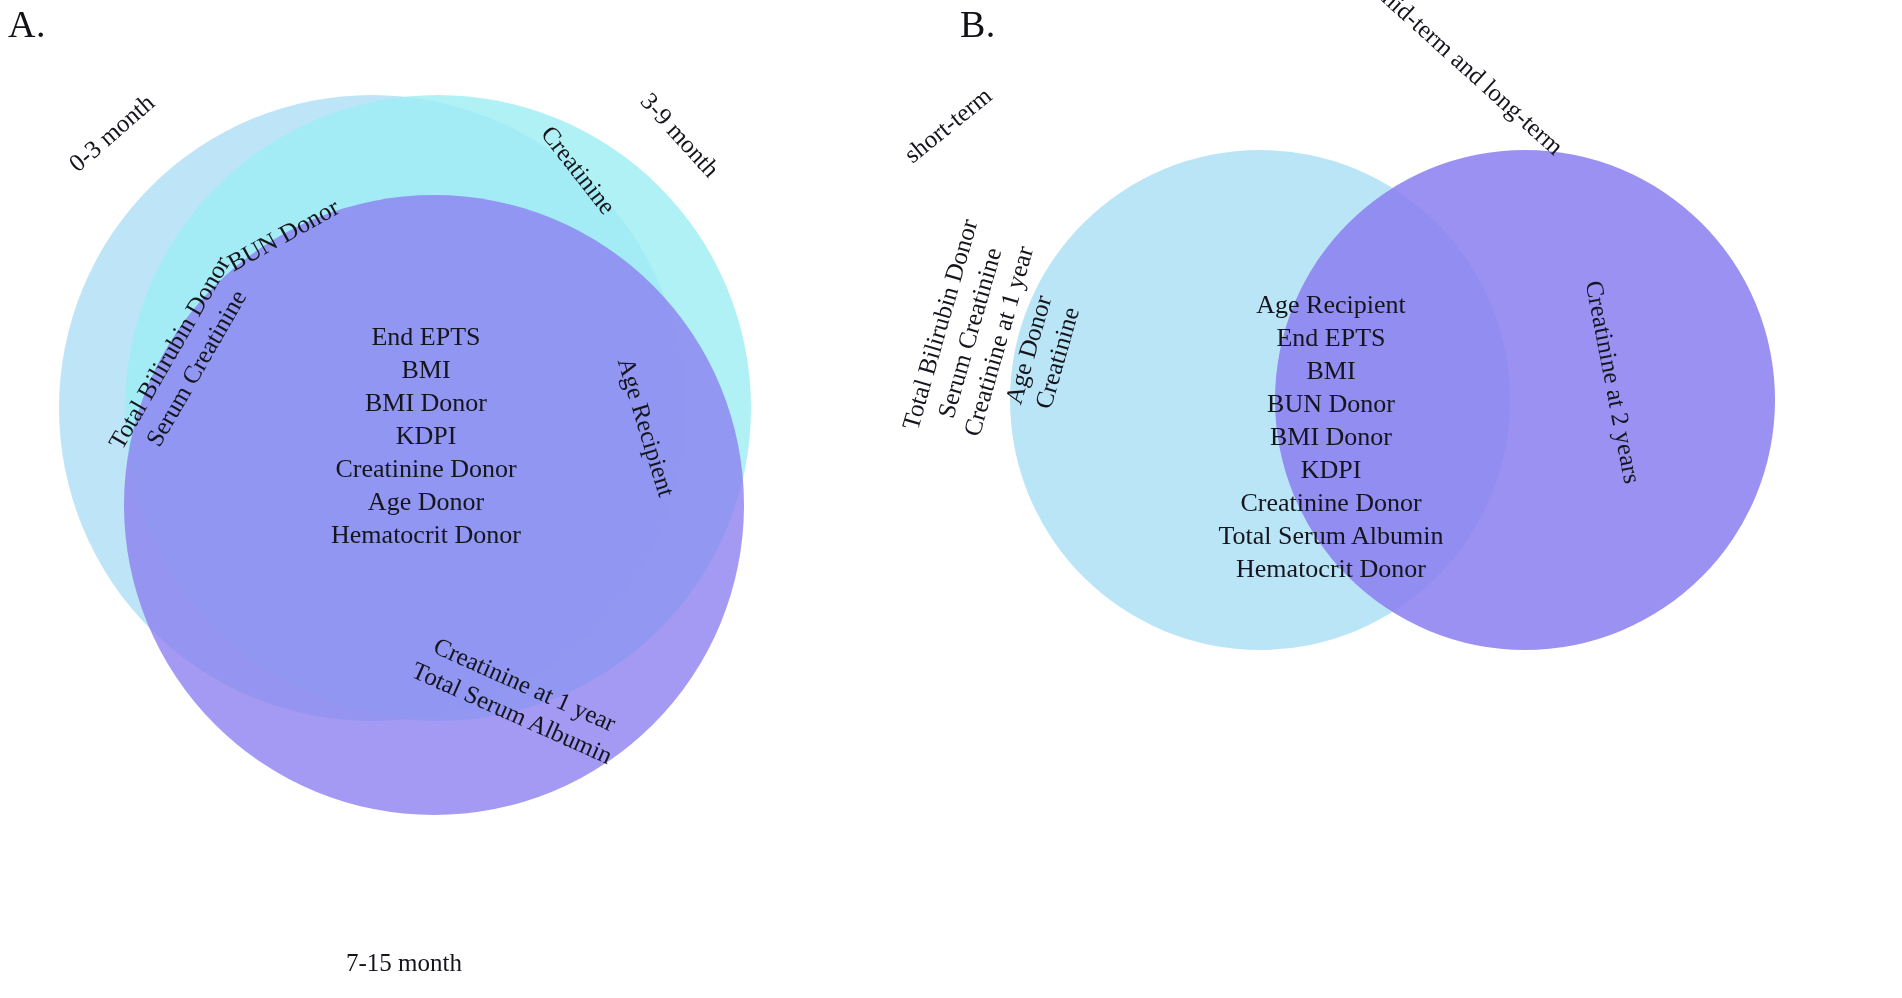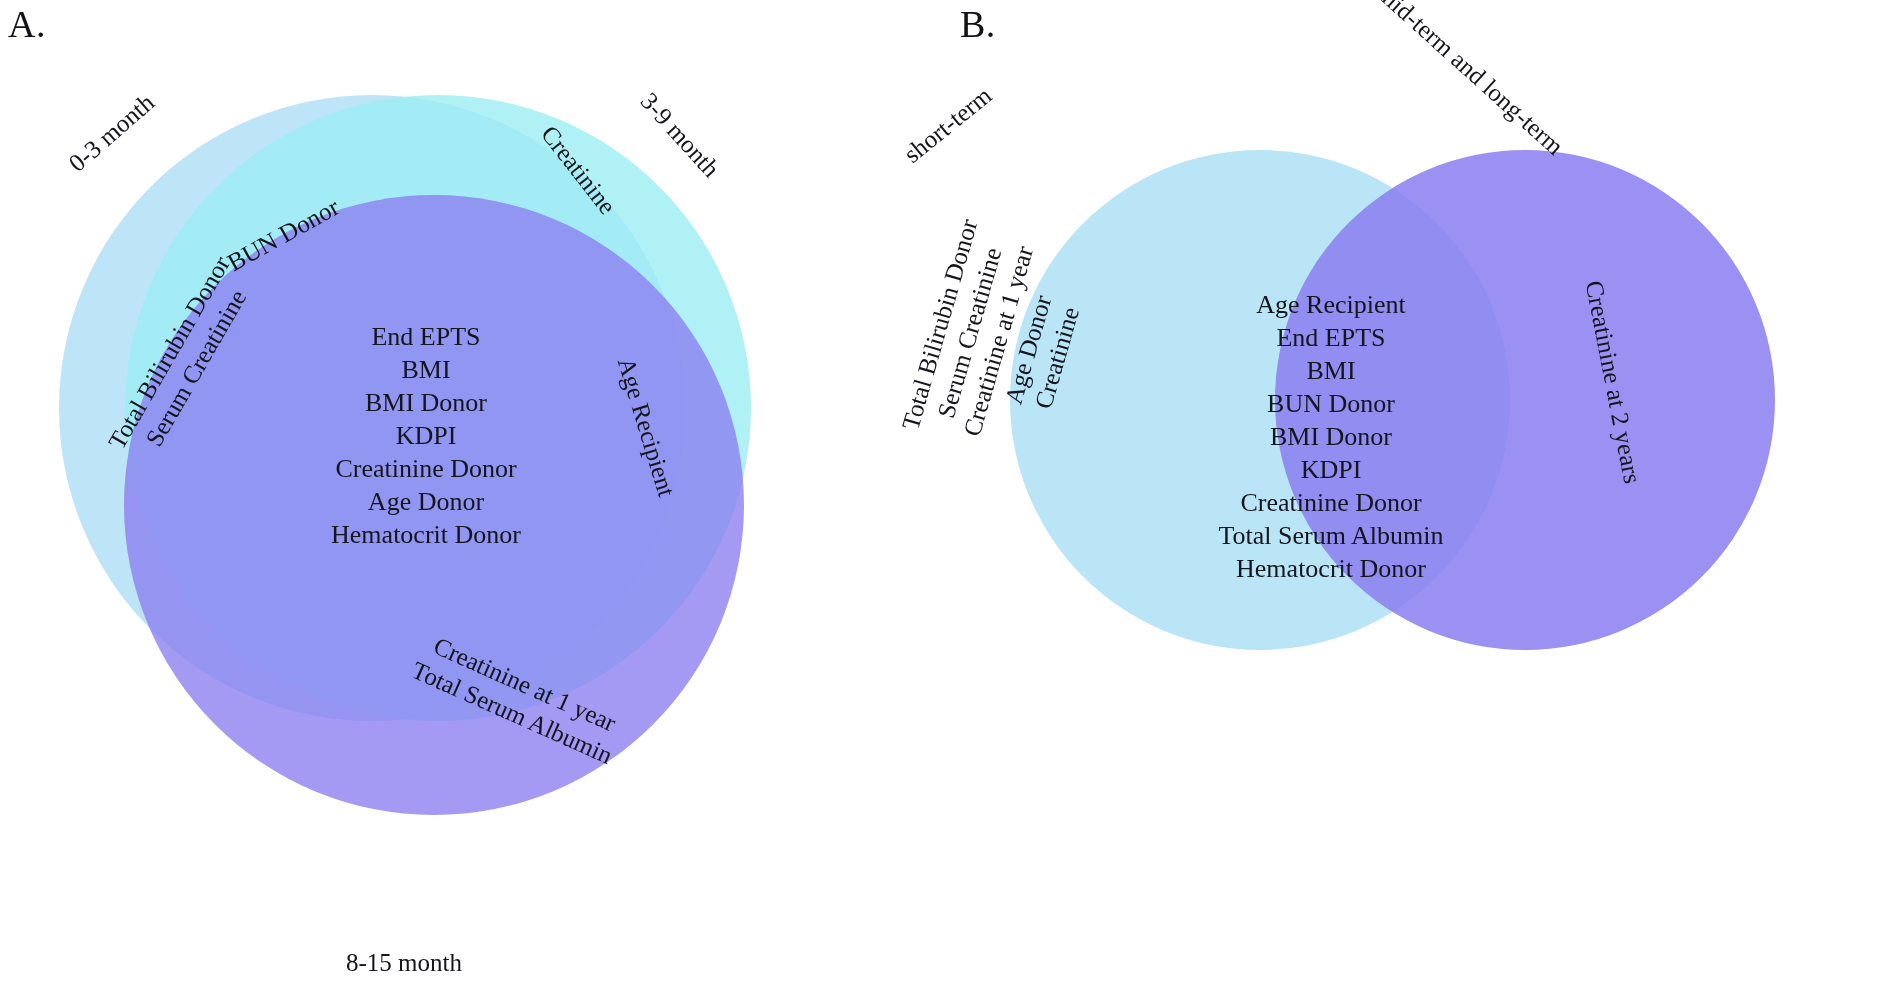--- a/index.html
+++ b/index.html
@@ -119,21 +119,21 @@
 BMI
 BMI Donor
 KDPI
 Creatinine Donor
 Age Donor
 Hematocrit Donor</div>
 
     <div class="lbl item-list" id="a-bottom-items">Creatinine at 1 year
 Total Serum Albumin</div>
 
-    <div class="lbl set-title" id="a-title-915">8-15 month</div>
+    <div class="lbl set-title" id="a-title-915">7-15 month</div>
   </div>
 
   <div class="panel" id="panel-b">
 
     <div class="panel-letter">B.</div>
 
     <svg class="venn" width="952" height="998" viewBox="0 0 952 998">
       <g style="mix-blend-mode: multiply;">
         <circle cx="310" cy="400" r="250" fill="#b6e4f7" fill-opacity="0.95"></circle>
         <circle cx="575" cy="400" r="250" fill="#8a7ef0" fill-opacity="0.85"></circle>

